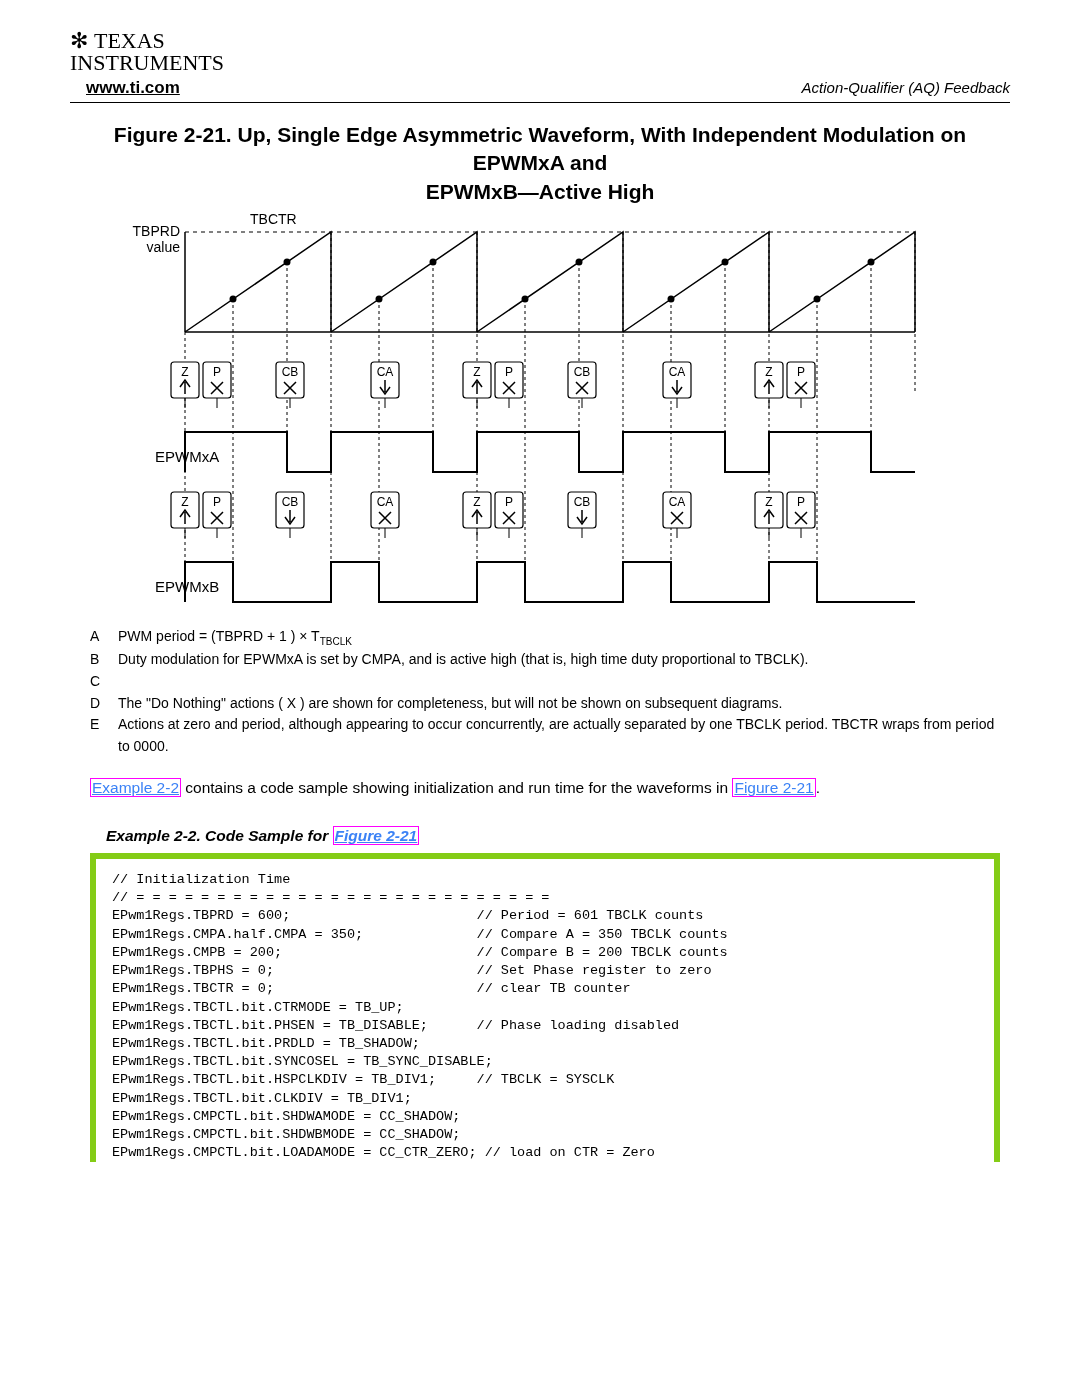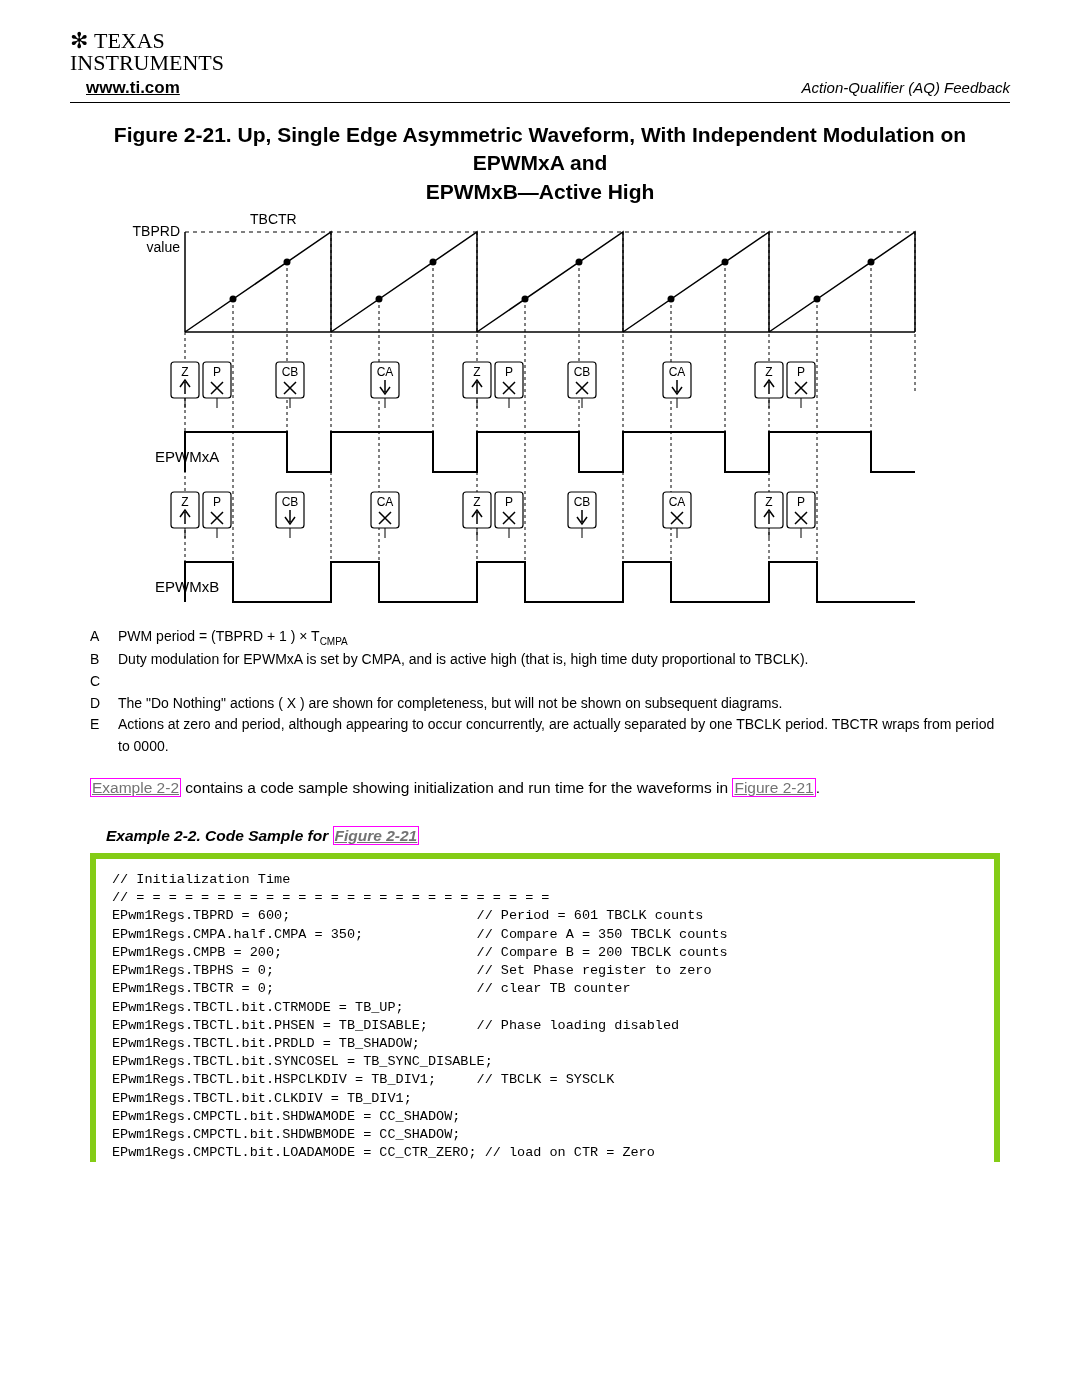--- a/index.html
+++ b/index.html
@@ -69,21 +69,21 @@
     line-height: 1.55;
   }
   .notes .row { display:flex; }
   .notes .lbl { width: 28px; flex-shrink:0; }
   .notes sub { font-size: 10px; }
   .para {
     margin: 18px 10px 0 20px;
     font-size: 15.5px;
     line-height:1.5;
   }
-  .link { color:#737373; text-decoration:underline; border:1px solid #ff00ff; padding:0 1px; }
+  .link { color:#3b82f6; text-decoration:underline; border:1px solid #ff00ff; padding:0 1px; }
   .example-title {
     margin: 28px 10px 8px 36px;
     font-weight:bold;
     font-style:italic;
     font-size:15.5px;
   }
   .example-title .link { font-style:italic; }
   .code-box {
     margin: 0 10px 0 20px;
     border: 6px solid #84cc16;
@@ -317,21 +317,21 @@
       <g stroke="#000" stroke-width="2" fill="none">
         <path d="M60 390 L60 350 L108 350 L108 390 L206 390 L206 350 L254 350 L254 390 L352 390 L352 350 L400 350 L400 390 L498 390 L498 350 L546 350 L546 390 L644 390 L644 350 L692 350 L692 390 L790 390"></path>
       </g>
       <text x="30" y="380" font-size="15">EPWMxB</text>
     </svg>
   </div>
 
   <div class="notes">
     <div class="row">
         <span class="lbl">A</span>
-      <span><span>PWM period = (TBPRD + 1 ) × T</span><sub>CMPA</sub></span>
+      <span><span>PWM period = (TBPRD + 1 ) × T</span><sub>TBCLK</sub></span>
       </div>
     <div class="row">
         <span class="lbl">B</span>
         <span>Duty modulation for EPWMxA is set by CMPA, and is active high (that is, high time duty proportional to TBCLK).</span>
       </div>
     <div class="row">
         <span class="lbl">C</span>
       </div>
     <div class="row">
         <span class="lbl">D</span>

